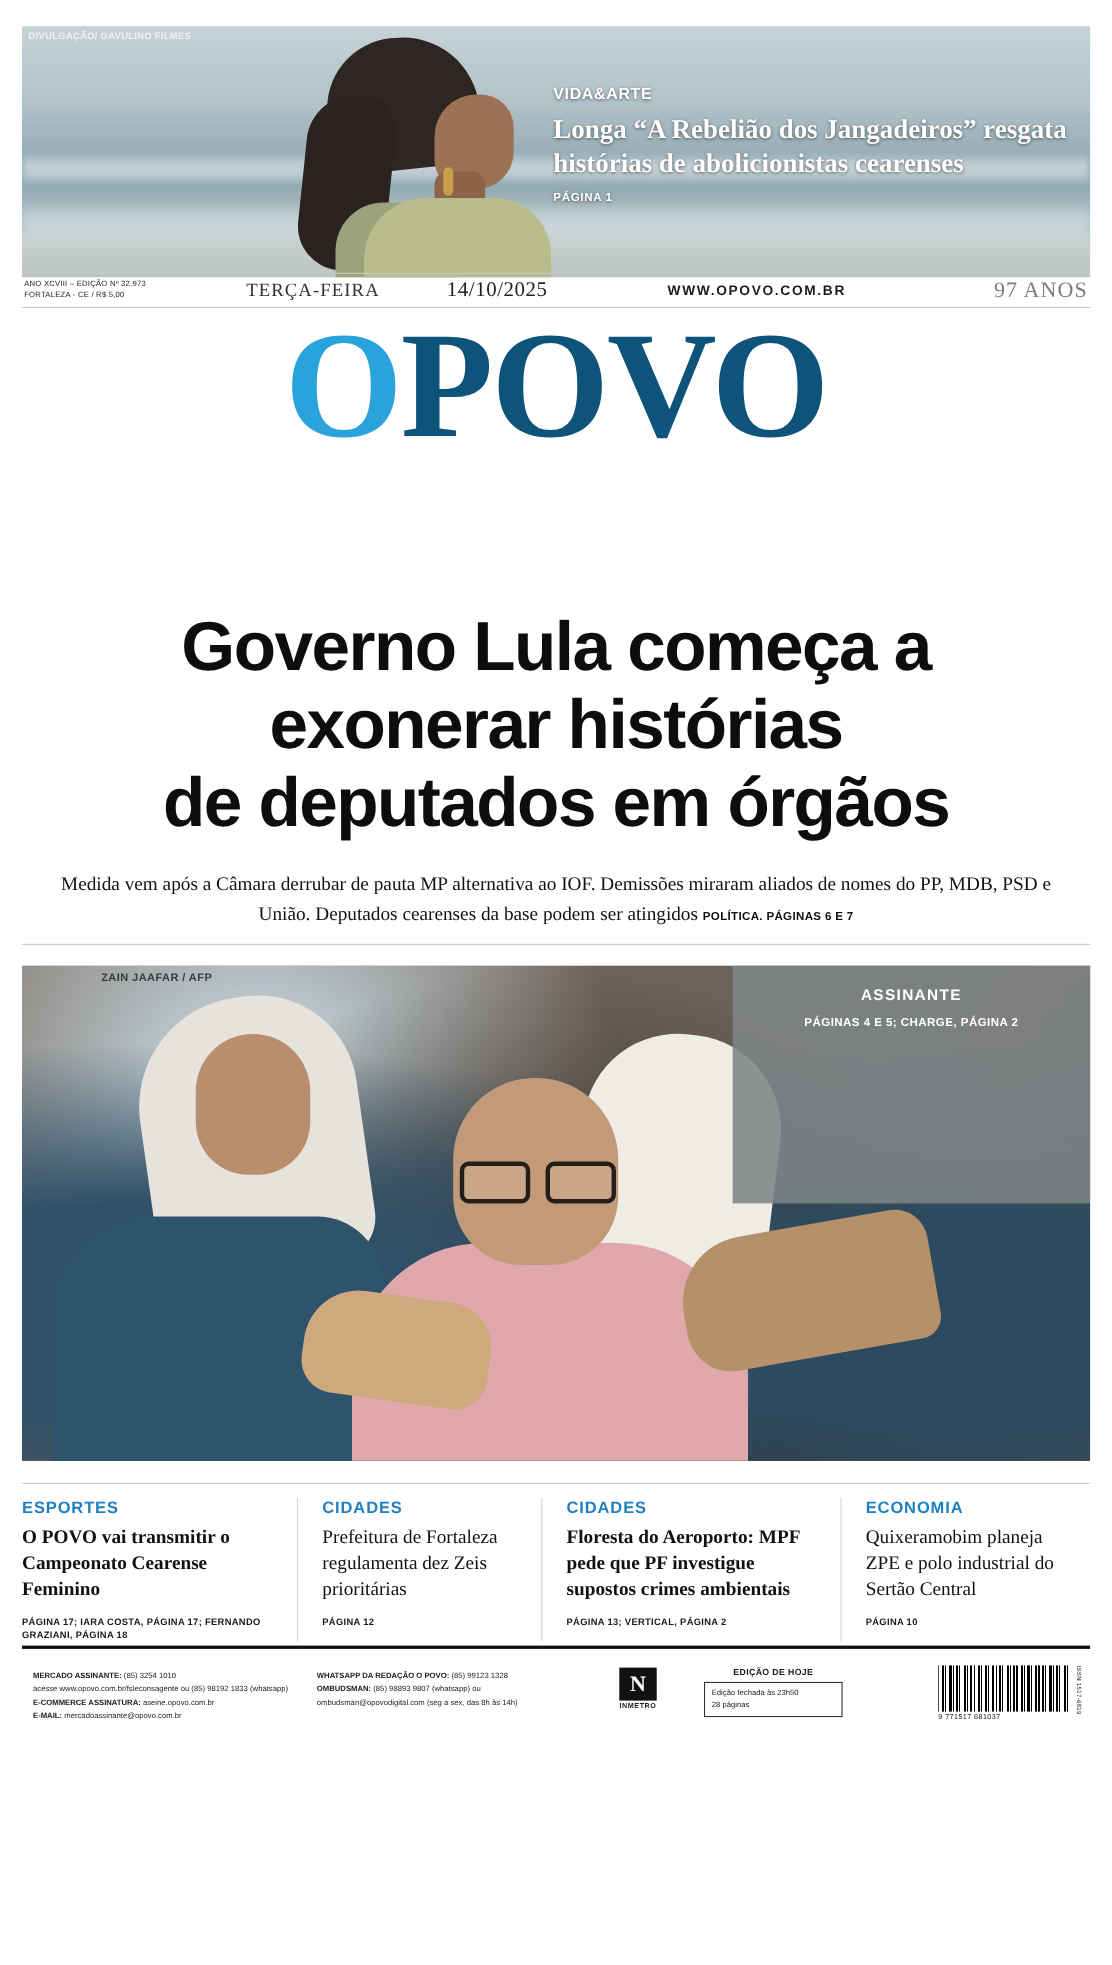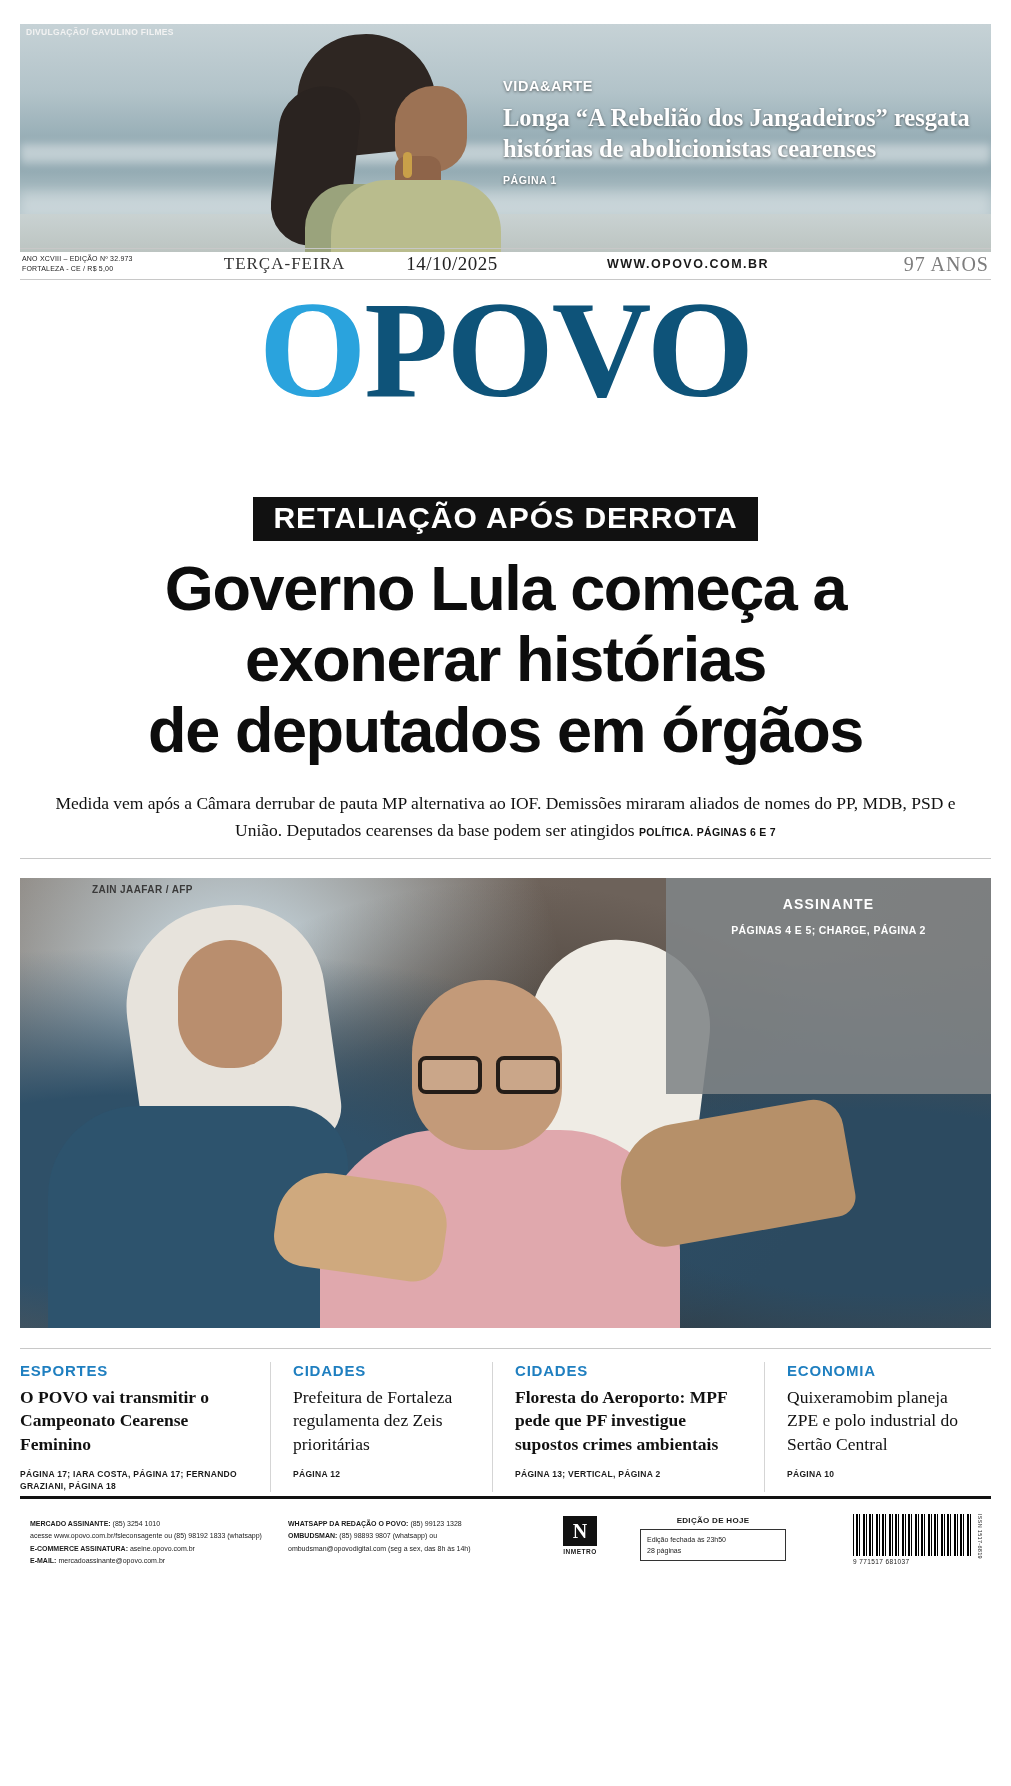--- a/index.html
+++ b/index.html
@@ -524,21 +524,21 @@
   }
   .inmetro .mlabel {
     font-size: 6.5px;
     font-weight: 700;
     letter-spacing: 0.5px;
     margin-top: 2px;
   }
   .footer .edition {
     position: absolute;
     left: 620px; top: 4px;
-    width: 146px;
+    width: 126px;
   }
   .footer .edition .etitle {
     font-weight: 700;
     font-size: 8px;
     letter-spacing: 0.3px;
     text-align: center;
     margin-bottom: 4px;
   }
   .footer .edition .ebox {
     border: 1px solid #333;
@@ -608,23 +608,20 @@
     <div class="weekday">TERÇA-FEIRA</div>
     <div class="date">14/10/2025</div>
     <div class="site">WWW.OPOVO.COM.BR</div>
     <div class="years">97 ANOS</div>
   </div>
 
   <div class="masthead">
     <div class="logo"><span class="o1">O</span><span>POVO</span></div>
   </div>
 
-  <div class="kicker-wrap">
-    <span class="kicker">RETALIAÇÃO APÓS DERROTA</span>
-  </div>
   <div class="main-head">
     <div>Governo Lula começa a</div>
     <div>exonerar histórias</div>
     <div>de deputados em órgãos</div>
   </div>
   <div class="main-sub">
     <span>Medida vem após a Câmara derrubar de pauta MP alternativa ao IOF. Demissões miraram aliados de nomes do PP, MDB, PSD e União. Deputados cearenses da base podem ser atingidos</span>
     <span class="ref">POLÍTICA. PÁGINAS 6 E 7</span>
   </div>
   <div class="rule-main"></div>

